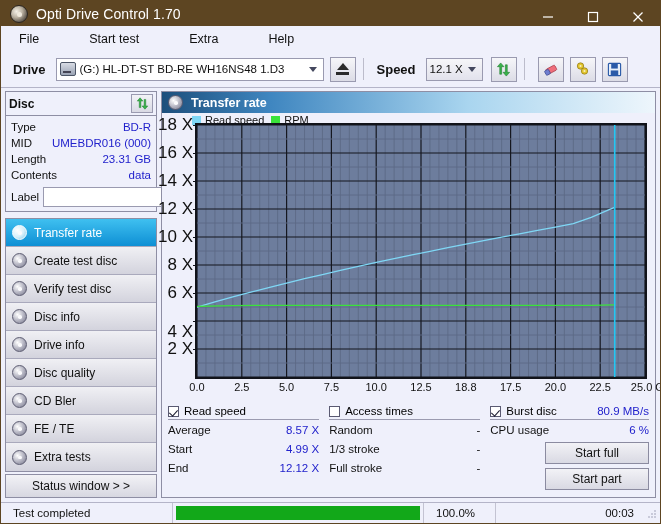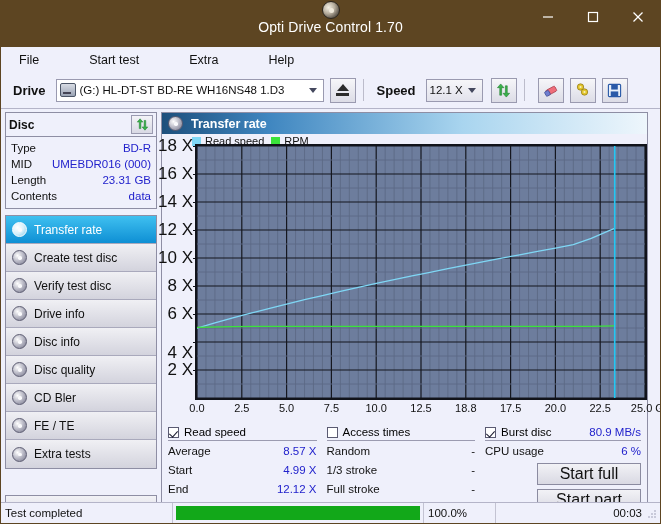--- a/index.html
+++ b/index.html
@@ -9,26 +9,25 @@
     font-family: "Liberation Sans", sans-serif;
     overflow: hidden;
   }
   body {
     background: #eff0fb;
     border: 1px solid #5d4522;
   }
 
   
   .titlebar {
-    height: 46px;
+    height: 25px;
     background: #5d4522;
     display: flex;
     align-items: center;
     position: relative;
-    flex-direction: column;
   }
   .title-icon {
     width: 18px; height: 18px;
     margin-left: 9px; margin-right: 8px;
     border-radius: 50%;
     background: radial-gradient(circle at 35% 35%, #f4f0e6 0%, #b9b0a0 40%, #6a6258 70%, #3a352e 100%);
     border: 1px solid #2b2620;
     position: relative;
   }
   .title-icon::after {
@@ -124,21 +123,21 @@
     border-left: 6px solid transparent;
     border-right: 6px solid transparent;
     border-bottom: 7px solid #2b2b2b;
   }
   .eject-bar { width: 13px; height: 3px; background: #2b2b2b; margin-top: 2px; }
 
   
   .main {
     display: flex;
     height: 410px;
-    padding: 3px 12px 0 4px;
+    padding: 3px 4px 0 4px;
     gap: 4px;
   }
 
   
   .leftcol { width: 152px; display: flex; flex-direction: column; }
 
   .disc-panel {
     border: 1px solid #8e8ea4;
     background: #eff0fb;
   }
@@ -296,35 +295,35 @@
   .stat-head-val { margin-left: auto; color: #2222cc; }
   .stat-row { display: flex; justify-content: space-between; line-height: 18px; padding-top: 1px; }
   .stat-k { color: #111; }
   .stat-v { color: #2222cc; }
   .stat-v.dim { color: #111; }
   .btn-col { display: flex; flex-direction: column; align-items: flex-end; gap: 4px; margin-top: 3px; }
   .act-btn {
     width: 104px; height: 22px;
     background: linear-gradient(#f2f2f6, #d9d9e3);
     border: 1px solid #8b8ba0;
-    font-size: 16px; color: #111;
+    font-size: 12px; color: #111;
     display: flex; align-items: center; justify-content: center;
     cursor: default;
   }
 
   
   .statusbar {
     position: absolute; left: 1px; right: 1px; bottom: 1px;
     height: 21px;
     background: #eff0fb;
     border-top: 1px solid #b4b4c8;
     display: flex; align-items: center;
     font-size: 11.5px; color: #111;
   }
-  .sb-cell { height: 100%; display: flex; align-items: center; padding: 0 4px; border-right: 1px solid #c3c3d2; }
+  .sb-cell { height: 100%; display: flex; align-items: center; padding: 0 12px; border-right: 1px solid #c3c3d2; }
   .sb-text { width: 172px; }
   .sb-prog { flex: 1; padding: 0 3px; }
   .prog-track { width: 100%; height: 14px; background: #eff0fb; }
   .prog-fill { height: 100%; background: #12a819; }
   .sb-pct { width: 72px; }
   .sb-time { width: 150px; justify-content: flex-end; border-right: none; text-align: center; }
   .sb-grip { width: 14px; display: flex; align-items: flex-end; justify-content: center; }
 </style>
 </head>
 <body>
@@ -432,43 +431,50 @@
           <span class="disc-val">UMEBDR016 (000)</span>
         </div>
         <div class="disc-row">
           <span class="disc-key">Length</span>
           <span class="disc-val">23.31 GB</span>
         </div>
         <div class="disc-row">
           <span class="disc-key">Contents</span>
           <span class="disc-val">data</span>
         </div>
+        <div class="label-row">
+          <span class="disc-key">Label</span>
+          <input class="label-input" type="text" value="" style="">
+          <div class="label-btn">
+            <div class="cd-glyph"></div>
+          </div>
+        </div>
       </div>
     </div>
 
     <div class="navlist">
       <div class="nav-item active">
         <span class="nav-icon"></span>
         <span>Transfer rate</span>
       </div>
       <div class="nav-item">
         <span class="nav-icon"></span>
         <span>Create test disc</span>
       </div>
       <div class="nav-item">
         <span class="nav-icon"></span>
         <span>Verify test disc</span>
       </div>
       <div class="nav-item">
         <span class="nav-icon"></span>
+        <span>Disc info</span>
+      </div>
+      <div class="nav-item">
+        <span class="nav-icon"></span>
         <span>Drive info</span>
-      </div>
-      <div class="nav-item">
-        <span class="nav-icon"></span>
-        <span>Disc info</span>
       </div>
       <div class="nav-item">
         <span class="nav-icon"></span>
         <span>Disc quality</span>
       </div>
       <div class="nav-item">
         <span class="nav-icon"></span>
         <span>CD Bler</span>
       </div>
       <div class="nav-item">

